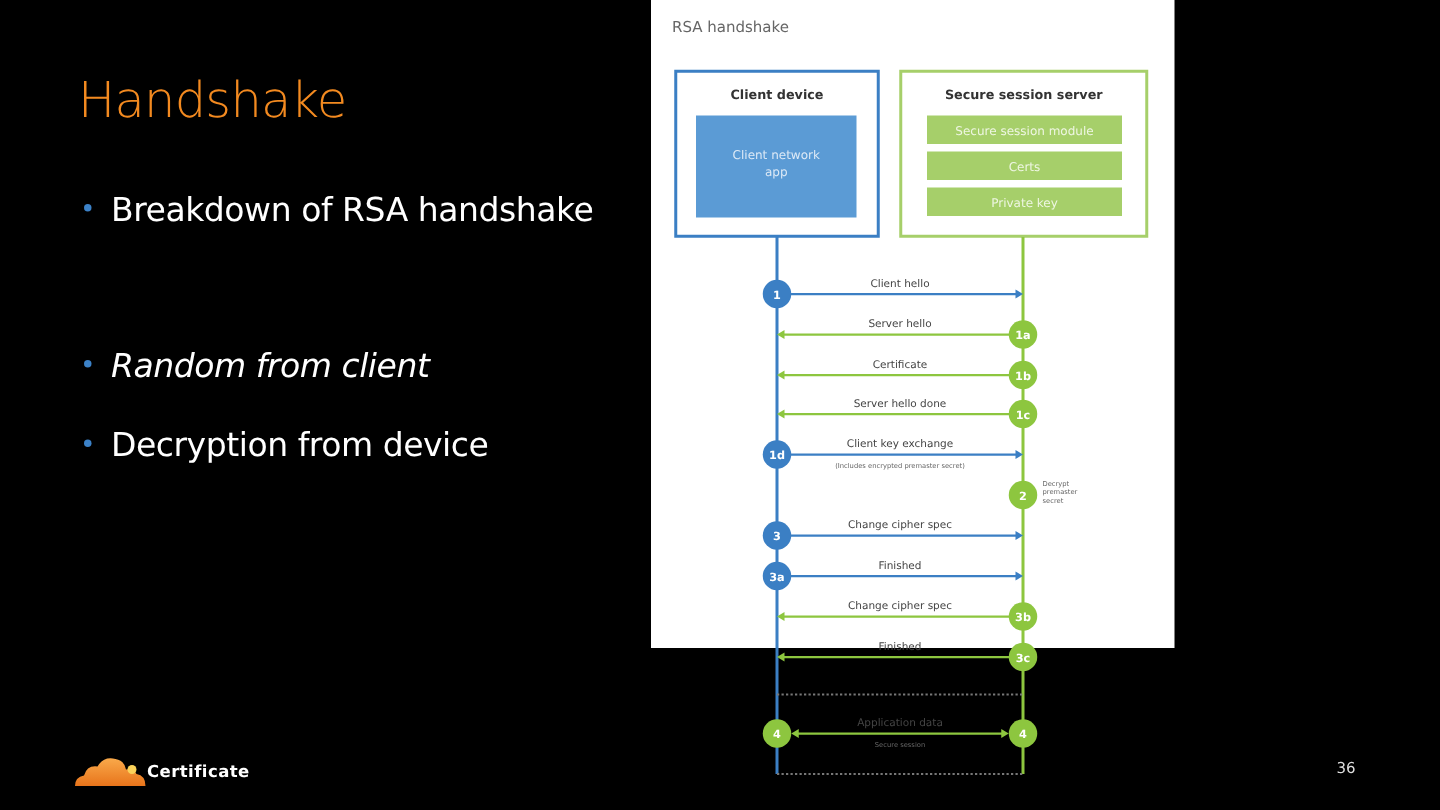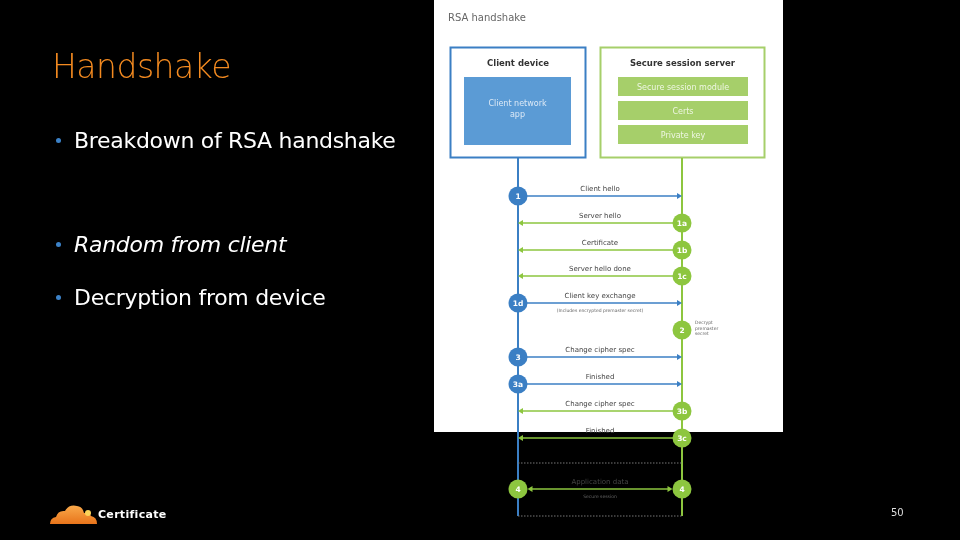--- a/index.html
+++ b/index.html
@@ -52,21 +52,21 @@
     <linearGradient id="cg" x1="0" y1="0" x2="0" y2="1">
       <stop offset="0" stop-color="#f9a94a"></stop>
       <stop offset="1" stop-color="#e8741b"></stop>
     </linearGradient>
   </defs>
   <path d="M3 24 Q3 18 9 17 Q11 10 18 11 Q22 4 30 6 Q36 7 37 13 Q42 12 44 16 Q50 17 50 24 Z" fill="url(#cg)"></path>
   <circle cx="41" cy="13" r="3" fill="#fbd35a"></circle>
 </svg>
 <div class="logo-text">Certificate</div>
 
-<div class="page-num">50</div>
+<div class="page-num">36</div>
 
 <div class="panel">
   <svg width="349" height="540" viewBox="0 0 349 540">
     <text x="14" y="21" font-size="10" fill="#666">RSA handshake</text>
 
     <rect x="16.5" y="47.5" width="135" height="110" fill="#fff" stroke="#3b7fc4" stroke-width="2"></rect>
     <text x="84" y="66" font-size="8.5" font-weight="bold" text-anchor="middle" fill="#333">Client device</text>
     <rect x="30" y="77" width="107" height="68" fill="#5b9bd5"></rect>
     <text x="83.5" y="106" font-size="8" text-anchor="middle" fill="#dce9f6">Client network</text>
     <text x="83.5" y="117" font-size="8" text-anchor="middle" fill="#dce9f6">app</text>

